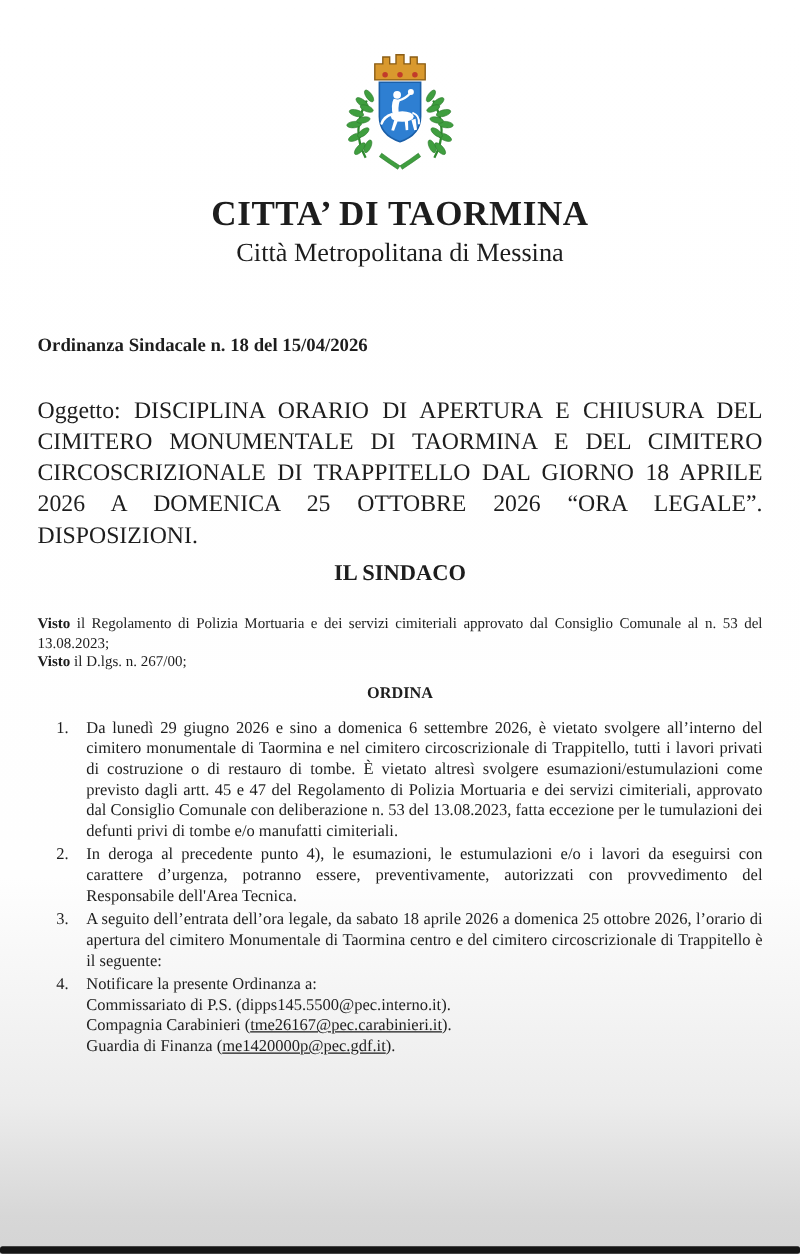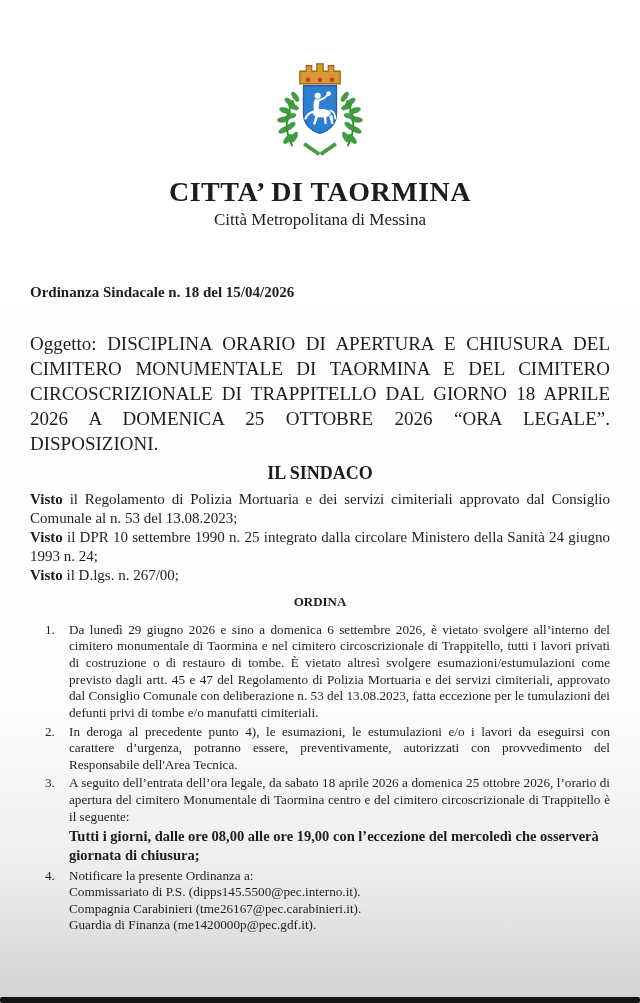--- a/index.html
+++ b/index.html
@@ -1,37 +1,37 @@
 <!DOCTYPE html>
 <html><head>
 <meta charset="utf-8">
 <style>
   html,body{margin:0;padding:0;}
   body{
     width:640px;height:1003px;position:relative;overflow:hidden;
     font-family:"Liberation Serif", serif;color:#1d1d1d;
     background:linear-gradient(180deg,#ffffff 0%,#fefefe 70%,#ececec 88%,#d7d7d7 97%,#d4d4d4 100%);
   }
-  .doc{padding:60px 30px 0 30px;}
+  .doc{padding:40px 30px 0 30px;}
   .crest{display:block;margin:0 auto 0;}
   .city-title{font-size:28px;font-weight:bold;text-align:center;margin:4px 0 0;letter-spacing:.5px;}
-  .city-subtitle{font-size:17px;text-align:center;margin:2px 0 0;}
+  .city-subtitle{font-size:21px;text-align:center;margin:2px 0 0;}
   .ord-title{font-size:15px;font-weight:bold;text-align:left;margin:54px 0 0;}
   .subject{font-size:19px;font-weight:normal;text-align:justify;line-height:1.32;margin:30px 0 0;}
   .sindaco{font-size:18px;font-weight:bold;text-align:center;margin:7px 0 0;}
-  .recitals{font-size:15px;line-height:1.26;text-align:justify;margin:6px 0 0;}
+  .recitals{font-size:12px;line-height:1.26;text-align:justify;margin:22px 0 0;}
   .recitals p{margin:0;}
   .ordina{font-size:13px;font-weight:bold;text-align:center;margin:9px 0 0;}
   .items{font-size:13.2px;line-height:1.26;margin:12px 0 0;}
   .item{display:flex;margin:0 0 2px;}
   .item-num{flex:0 0 24px;margin-left:15px;}
   .item-body{flex:1;text-align:justify;}
   .bold-note{font-weight:bold;font-size:14.5px;line-height:1.32;text-align:left;margin-top:2px;}
   .recipient{text-align:left;}
-  .email-link{}
+  .email-link{text-decoration:underline;}
   .bottom-bar{position:absolute;left:0;bottom:0;width:640px;height:6px;background:#151515;border-radius:2px;}
 </style>
 </head>
 <body>
 
 <div class="doc">
 
   <svg class="crest" width="110" height="112" viewBox="0 0 120 122" aria-hidden="true">
 
     <g fill="#3f9e3f" stroke="#2c7a2c" stroke-width="0.5">
@@ -88,21 +88,20 @@
   <div class="city-subtitle">Città Metropolitana di Messina</div>
 
   <div class="ord-title">Ordinanza Sindacale n. 18 del 15/04/2026</div>
 
   <p class="subject"><span>Oggetto:</span> <span>DISCIPLINA ORARIO DI APERTURA E CHIUSURA DEL CIMITERO MONUMENTALE DI TAORMINA E DEL CIMITERO CIRCOSCRIZIONALE DI TRAPPITELLO DAL GIORNO 18 APRILE 2026 A DOMENICA 25 OTTOBRE 2026 “ORA LEGALE”. DISPOSIZIONI.</span></p>
 
   <div class="sindaco">IL SINDACO</div>
 
   <div class="recitals">
     <p><b>Visto</b><span> il Regolamento di Polizia Mortuaria e dei servizi cimiteriali approvato dal Consiglio Comunale al n. 53 del 13.08.2023;</span></p>
-    <p><b>Visto</b><span> il DPR 10 settembre 1990 n. 25 integrato dalla circolare Ministero della Sanità 24 giugno 1993 n. 24;</span></p>
     <p><b>Visto</b><span> il D.lgs. n. 267/00;</span></p>
   </div>
 
   <div class="ordina">ORDINA</div>
 
   <div class="items">
 
     <div class="item">
       <div class="item-num">1.</div>
       <div class="item-body">Da lunedì 29 giugno 2026 e sino a domenica 6 settembre 2026, è vietato svolgere all’interno del cimitero monumentale di Taormina e nel cimitero circoscrizionale di Trappitello, tutti i lavori privati di costruzione o di restauro di tombe. È vietato altresì svolgere esumazioni/estumulazioni come previsto dagli artt. 45 e 47 del Regolamento di Polizia Mortuaria e dei servizi cimiteriali, approvato dal Consiglio Comunale con deliberazione n. 53 del 13.08.2023, fatta eccezione per le tumulazioni dei defunti privi di tombe e/o manufatti cimiteriali.</div>
@@ -110,21 +109,20 @@
 
     <div class="item">
       <div class="item-num">2.</div>
       <div class="item-body">In deroga al precedente punto 4), le esumazioni, le estumulazioni e/o i lavori da eseguirsi con carattere d’urgenza, potranno essere, preventivamente, autorizzati con provvedimento del Responsabile dell'Area Tecnica.</div>
     </div>
 
     <div class="item">
       <div class="item-num">3.</div>
       <div class="item-body">
         <span>A seguito dell’entrata dell’ora legale, da sabato 18 aprile 2026 a domenica 25 ottobre 2026, l’orario di apertura del cimitero Monumentale di Taormina centro e del cimitero circoscrizionale di Trappitello è il seguente:</span>
-        <div class="bold-note">Tutti i giorni, dalle ore 08,00 alle ore 19,00 con l’eccezione del mercoledì che osserverà giornata di chiusura;</div>
       </div>
     </div>
 
     <div class="item">
       <div class="item-num">4.</div>
       <div class="item-body">
         <div class="recipient">Notificare la presente Ordinanza a:</div>
         <div class="recipient"><span>Commissariato di P.S. (</span><span>dipps145.5500@pec.interno.it</span><span>).</span></div>
         <div class="recipient"><span>Compagnia Carabinieri (</span><span class="email-link">tme26167@pec.carabinieri.it</span><span>).</span></div>
         <div class="recipient"><span>Guardia di Finanza (</span><span class="email-link">me1420000p@pec.gdf.it</span><span>).</span></div>

